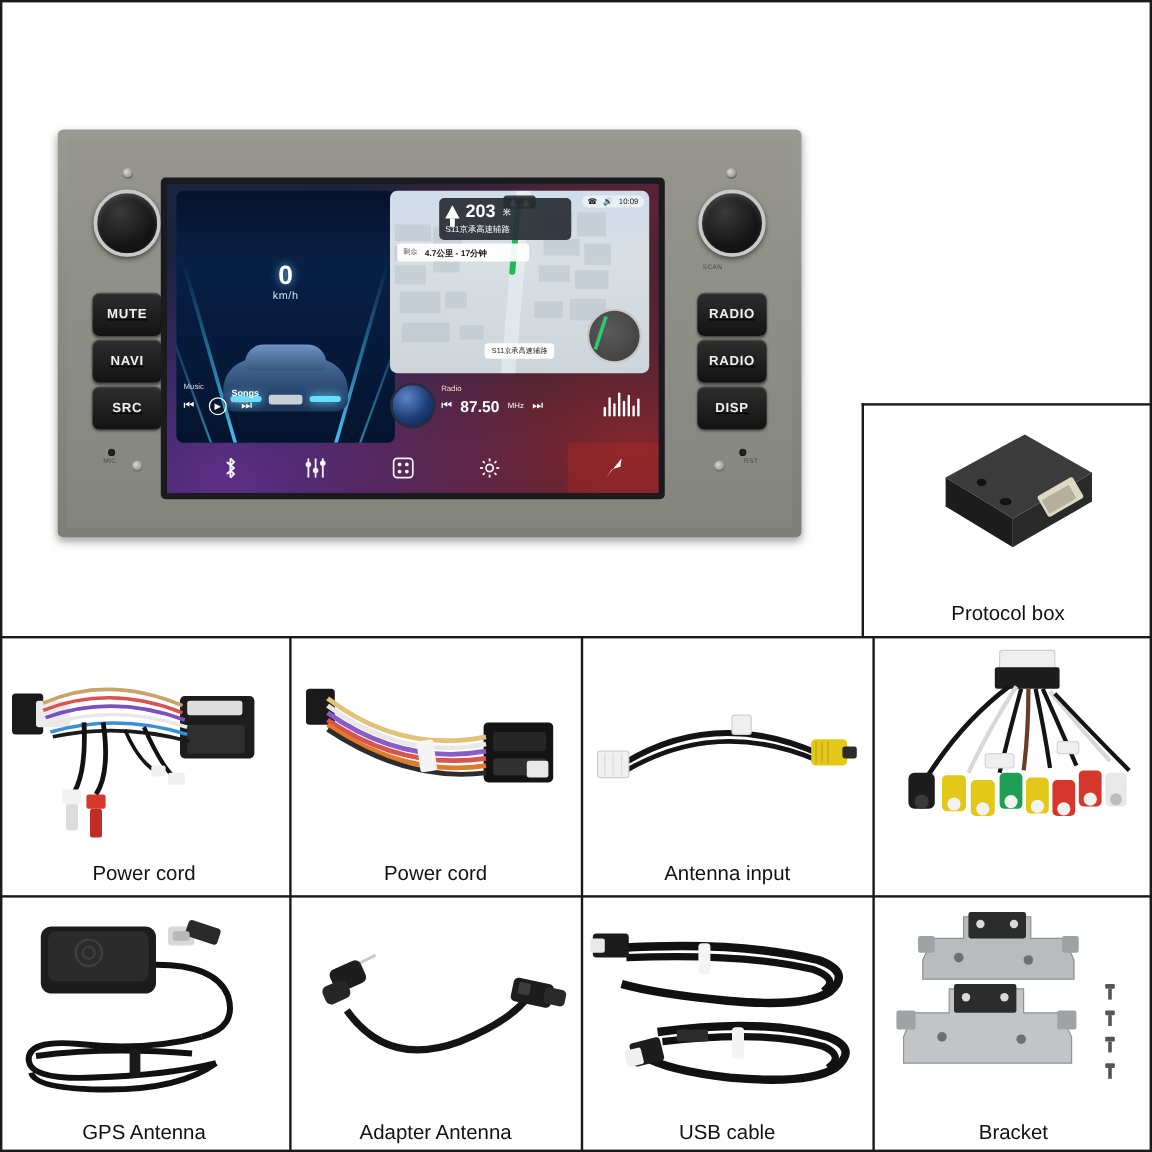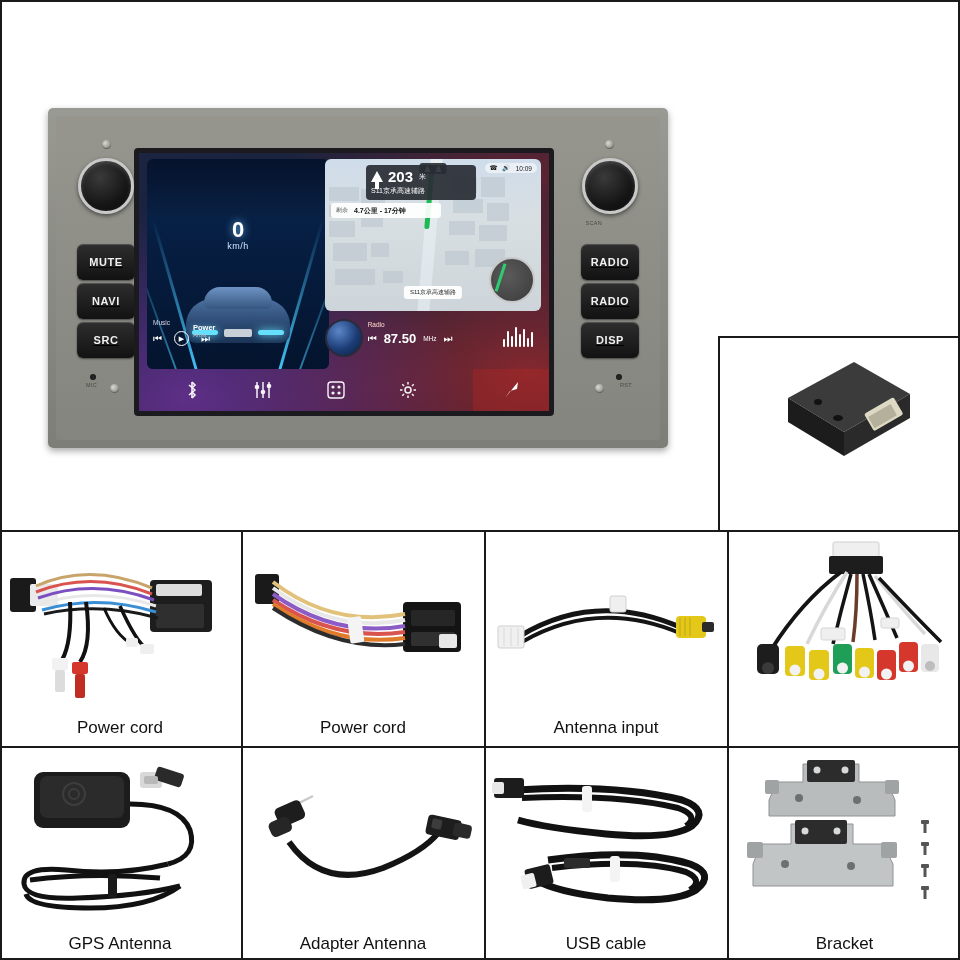--- a/index.html
+++ b/index.html
@@ -390,21 +390,21 @@
           <div class="media">
             <div class="media-music">
               <div class="m-lbl">Music</div>
               <div class="m-controls">
                 <span class="m-ctrl">⏮</span>
                 <span class="m-play">▶</span>
                 <span class="m-ctrl">⏭</span>
               </div>
             </div>
             <div style="position:absolute; left:46px; top:6px;">
-              <div class="m-song">Power</div>
+              <div class="m-song">Songs</div>
               <div class="m-artist">Artist</div>
             </div>
 
             <div class="album"></div>
 
             <div class="media-radio">
               <div class="r-lbl">Radio</div>
               <div class="r-row">
                 <span class="m-ctrl">⏮</span>
                 <span class="r-freq">87.50</span>
@@ -486,20 +486,21 @@
           <polygon points="10,42 76,6 132,38 66,76" fill="#3b3b3b"></polygon>
           <polygon points="10,42 66,76 66,100 10,66" fill="#1c1c1c"></polygon>
           <polygon points="66,76 132,38 132,62 66,100" fill="#2a2a2a"></polygon>
           <rect x="86" y="58" width="34" height="20" rx="2" fill="#ded9c4" transform="rotate(-30 86 58)"></rect>
           <rect x="90" y="61" width="26" height="13" rx="1" fill="#b5b09c" transform="rotate(-30 90 61)"></rect>
           <ellipse cx="40" cy="46" rx="4" ry="3" fill="#121212"></ellipse>
           <ellipse cx="60" cy="62" rx="5" ry="3" fill="#121212"></ellipse>
         </g>
       </svg>
     </div>
+    <div class="panel-label">Protocol box</div>
   </div>
 
   <div class="panel" style="left:0px; top:532px; width:240px; height:212px;">
     <div class="panel-art">
       <svg width="240" height="175" viewBox="0 0 240 175">
         <rect x="150" y="48" width="62" height="52" rx="4" fill="#1d1d1d"></rect>
         <rect x="156" y="52" width="46" height="12" rx="2" fill="#ddd"></rect>
         <rect x="156" y="72" width="48" height="24" rx="2" fill="#2f2f2f"></rect>
         <rect x="10" y="46" width="26" height="34" rx="3" fill="#1a1a1a"></rect>
         <rect x="30" y="52" width="28" height="22" rx="2" fill="#eaeaea"></rect>

